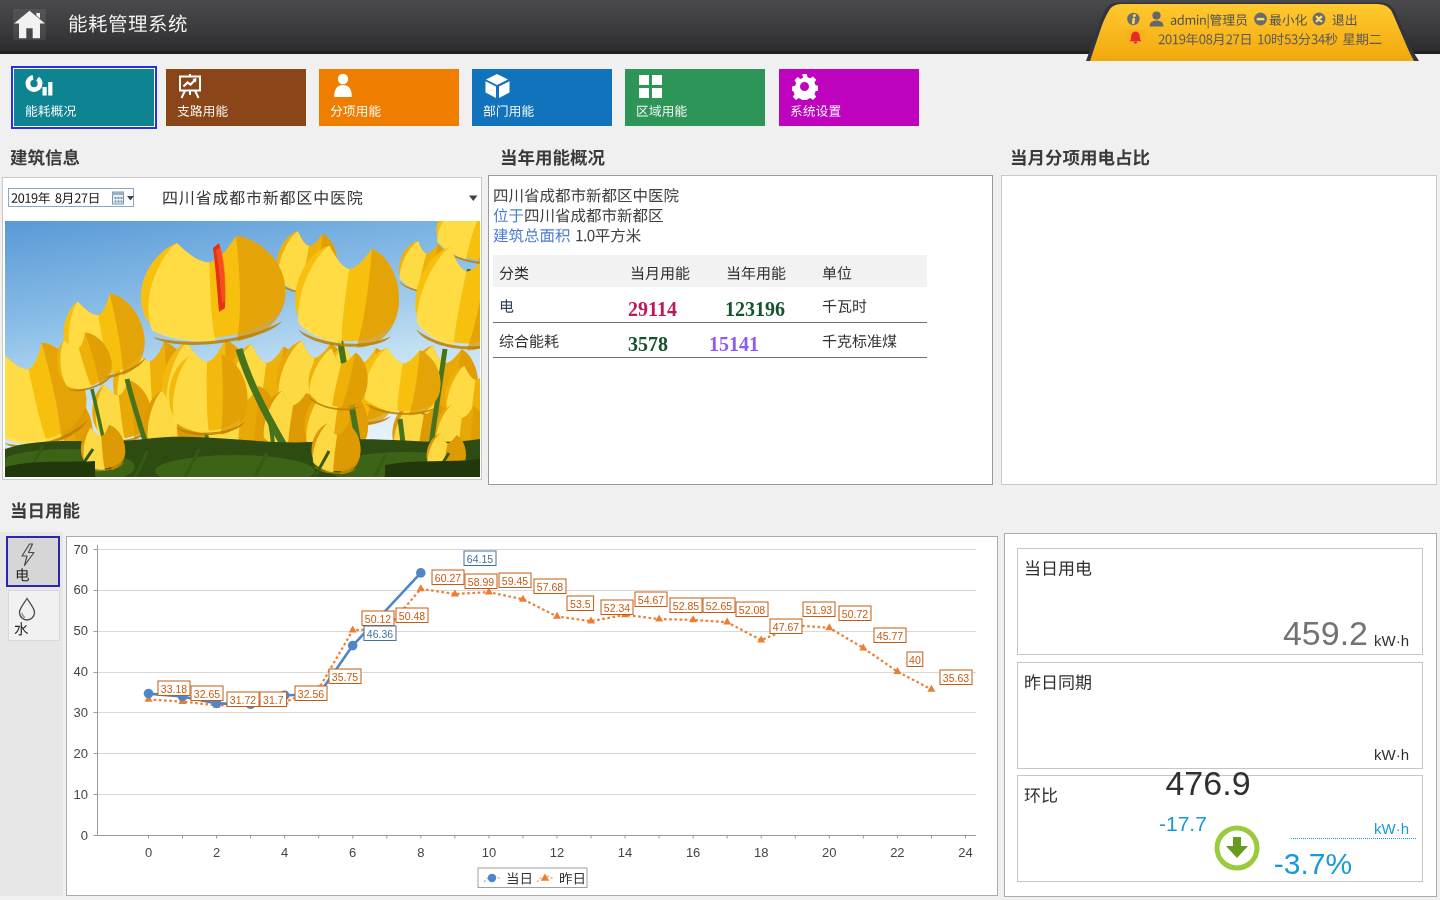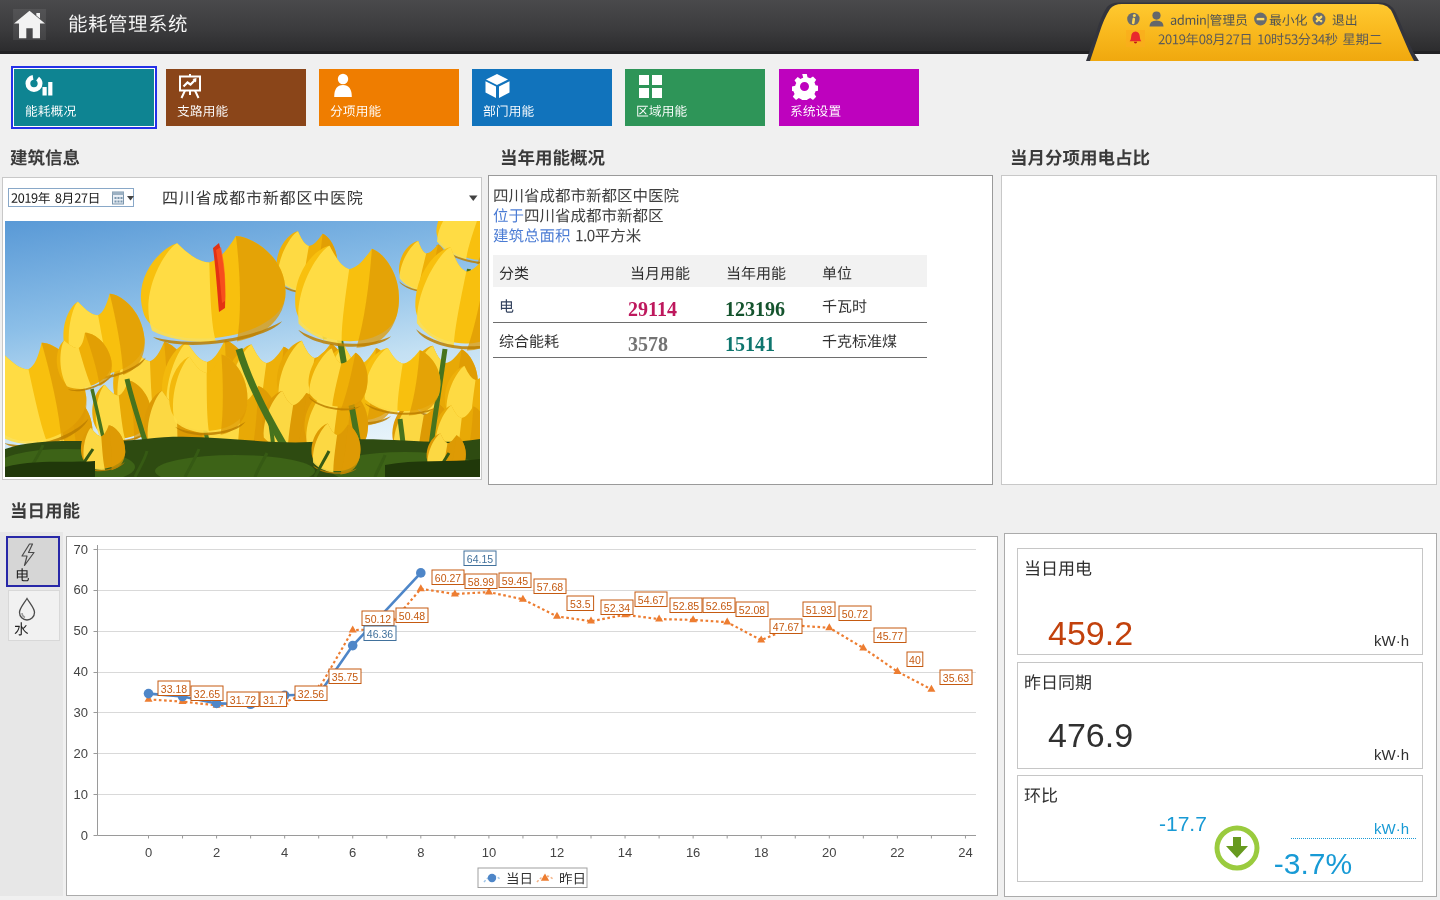--- a/index.html
+++ b/index.html
@@ -715,22 +715,22 @@
     <g fill="#303030" transform="translate(0,13.8) scale(0.015,-0.015)">
       <use href="#g5343" x="0"></use>
       <use href="#g514b" x="1000"></use>
       <use href="#g6807" x="2000"></use>
       <use href="#g51c6" x="3000"></use>
       <use href="#g7164" x="4000"></use>
     </g>
   </svg>
 <div class="abs" style="left:628px;top:298px;width:120px;height:22px;font:bold 20px 'Liberation Serif',serif;color:#be185d">29114</div>
 <div class="abs" style="left:725px;top:298px;width:120px;height:22px;font:bold 20px 'Liberation Serif',serif;color:#14532d">123196</div>
-<div class="abs" style="left:628px;top:333px;width:120px;height:22px;font:bold 20px 'Liberation Serif',serif;color:#737373">3578</div>
-<div class="abs" style="left:725px;top:333px;width:120px;height:22px;font:bold 20px 'Liberation Serif',serif;color:#0f766e">15141</div>
+<div class="abs" style="left:628px;top:333px;width:120px;height:22px;font:bold 20px 'Liberation Serif',serif;color:#14532d">3578</div>
+<div class="abs" style="left:709px;top:333px;width:120px;height:22px;font:bold 20px 'Liberation Serif',serif;color:#8b5cf6">15141</div>
 <div class="abs" style="left:1001px;top:175px;width:436px;height:310px;background:#fff;border:1px solid #c8c8c8"></div>
 <svg style="position:absolute;left:10px;top:500.9px;overflow:visible" width="72" height="20.1">
     <g fill="#3a3a3a" transform="translate(0,16.1) scale(0.0175,-0.0175)">
       <use href="#g5f53b" x="0"></use>
       <use href="#g65e5b" x="1000"></use>
       <use href="#g7528b" x="2000"></use>
       <use href="#g80fdb" x="3000"></use>
     </g>
   </svg>
 <div class="abs" style="left:0;top:532px;width:63px;height:364px;background:#e7e7e7"></div>
@@ -939,23 +939,23 @@
       <use href="#g671f" x="3000"></use>
     </g>
   </svg>
 <div class="abs" style="left:1017px;top:774.5px;width:406px;height:107px;background:#fff;border:1px solid #c6c6c6"></div>
 <svg style="position:absolute;left:1024px;top:785.9px;overflow:visible" width="36" height="19.5">
     <g fill="#2e2e2e" transform="translate(0,15.64) scale(0.017,-0.017)">
       <use href="#g73af" x="0"></use>
       <use href="#g6bd4" x="1000"></use>
     </g>
   </svg>
-<div class="abs" style="left:1048px;top:614px;width:320px;height:40px;font:34px 'Liberation Sans';color:#c2410c;text-align:left">459.2</div>
+<div class="abs" style="left:1048px;top:614px;width:320px;height:40px;font:34px 'Liberation Sans';color:#737373;text-align:right">459.2</div>
 <div class="abs" style="left:1374px;top:632px;width:50px;font:15px 'Liberation Sans';color:#303030">kW·h</div>
-<div class="abs" style="left:1048px;top:716px;width:320px;height:40px;font:34px 'Liberation Sans';color:#303030;text-align:left">476.9</div>
+<div class="abs" style="left:1048px;top:764px;width:320px;height:40px;font:34px 'Liberation Sans';color:#303030;text-align:center">476.9</div>
 <div class="abs" style="left:1374px;top:745.5px;width:50px;font:15px 'Liberation Sans';color:#303030">kW·h</div>
 <svg class="abs" style="left:1213px;top:824px" width="48" height="48" viewBox="0 0 48 48">
 <circle cx="24" cy="24" r="20" fill="#fff" stroke="#9acb3e" stroke-width="5"></circle>
 <path d="M20 13 h8 v9 h7 l-11 12 -11 -12 h7 z" fill="#679a1f"></path>
 </svg>
 <div class="abs" style="left:1159px;top:812px;width:200px;font:21px 'Liberation Sans';color:#189ad5;">-17.7</div>
 <div class="abs" style="left:1374px;top:820px;width:50px;font:15px 'Liberation Sans';color:#189ad5">kW·h</div>
 <div class="abs" style="left:1291px;top:838px;width:125px;border-top:1px dotted #1a9ad5"></div>
 <div class="abs" style="left:1213px;top:847px;width:200px;font:30px 'Liberation Sans';color:#189ad5;text-align:center">-3.7%</div>
 </body></html>

